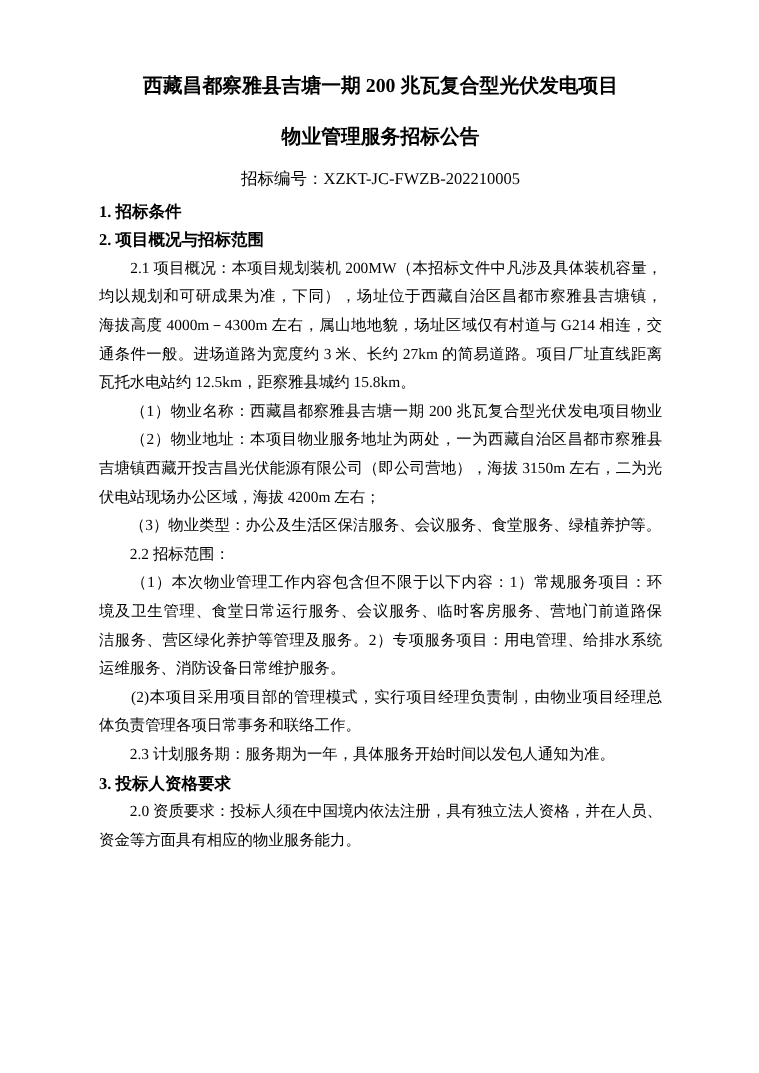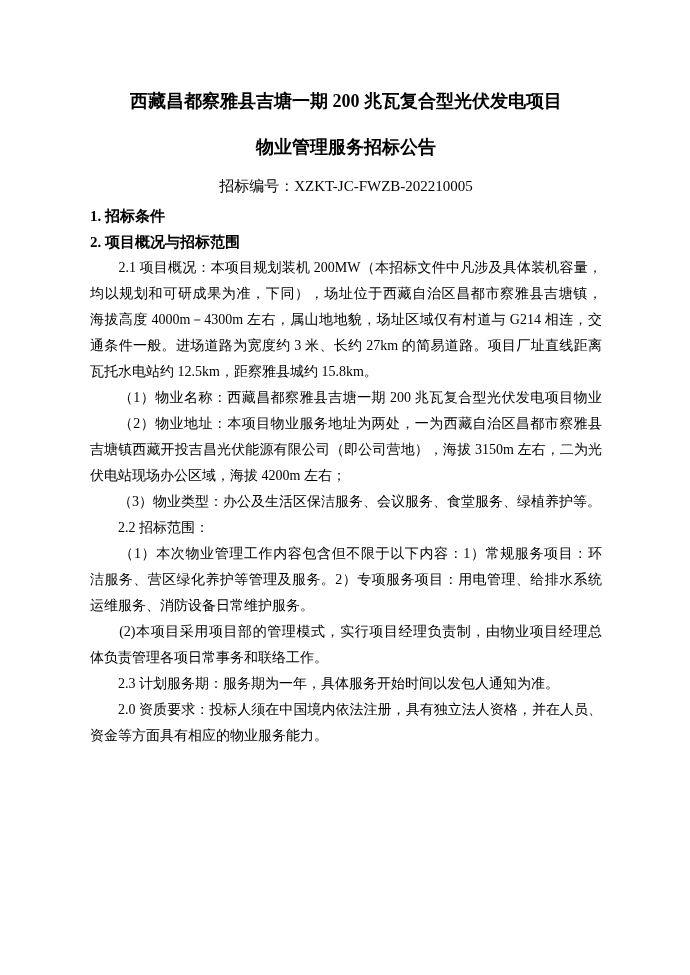--- a/index.html
+++ b/index.html
@@ -2,21 +2,21 @@
 <html><head>
 <meta charset="utf-8">
 <style>
   html, body { margin: 0; padding: 0; background: #ffffff; }
   .page {
     position: relative;
     width: 690px;
     height: 804px;
     background: #ffffff;
     box-sizing: border-box;
-    padding: 78px 88px 0 90px;
+    padding: 55px 88px 0 90px;
     font-family: "Liberation Serif", "DejaVu Serif", serif;
     color: #000000;
     overflow: hidden;
   }
   .doc-title {
     text-align: center;
     font-weight: bold;
     font-size: 18px;
     line-height: 46px;
     white-space: nowrap;
@@ -67,28 +67,30 @@
         <div class="line">伏电站现场办公区域，海拔 4200m 左右；</div>
       </div>
       <div>
         <div class="line">　　（3）物业类型：办公及生活区保洁服务、会议服务、食堂服务、绿植养护等。</div>
       </div>
       <div>
         <div class="line">　　2.2 招标范围：</div>
       </div>
       <div>
         <div class="line fill">　　（1）本次物业管理工作内容包含但不限于以下内容：1）常规服务项目：环</div>
+        <div class="line fill">境及卫生管理、食堂日常运行服务、会议服务、临时客房服务、营地门前道路保</div>
         <div class="line fill">洁服务、营区绿化养护等管理及服务。2）专项服务项目：用电管理、给排水系统</div>
         <div class="line">运维服务、消防设备日常维护服务。</div>
       </div>
       <div>
         <div class="line fill">　　(2)本项目采用项目部的管理模式，实行项目经理负责制，由物业项目经理总</div>
         <div class="line">体负责管理各项日常事务和联络工作。</div>
       </div>
       <div>
         <div class="line">　　2.3 计划服务期：服务期为一年，具体服务开始时间以发包人通知为准。</div>
       </div>
+      <div class="heading">3. 投标人资格要求</div>
       <div>
         <div class="line fill">　　2.0 资质要求：投标人须在中国境内依法注册，具有独立法人资格，并在人员、</div>
         <div class="line">资金等方面具有相应的物业服务能力。</div>
       </div>
     </div>
 </div>
 
 </body></html>

